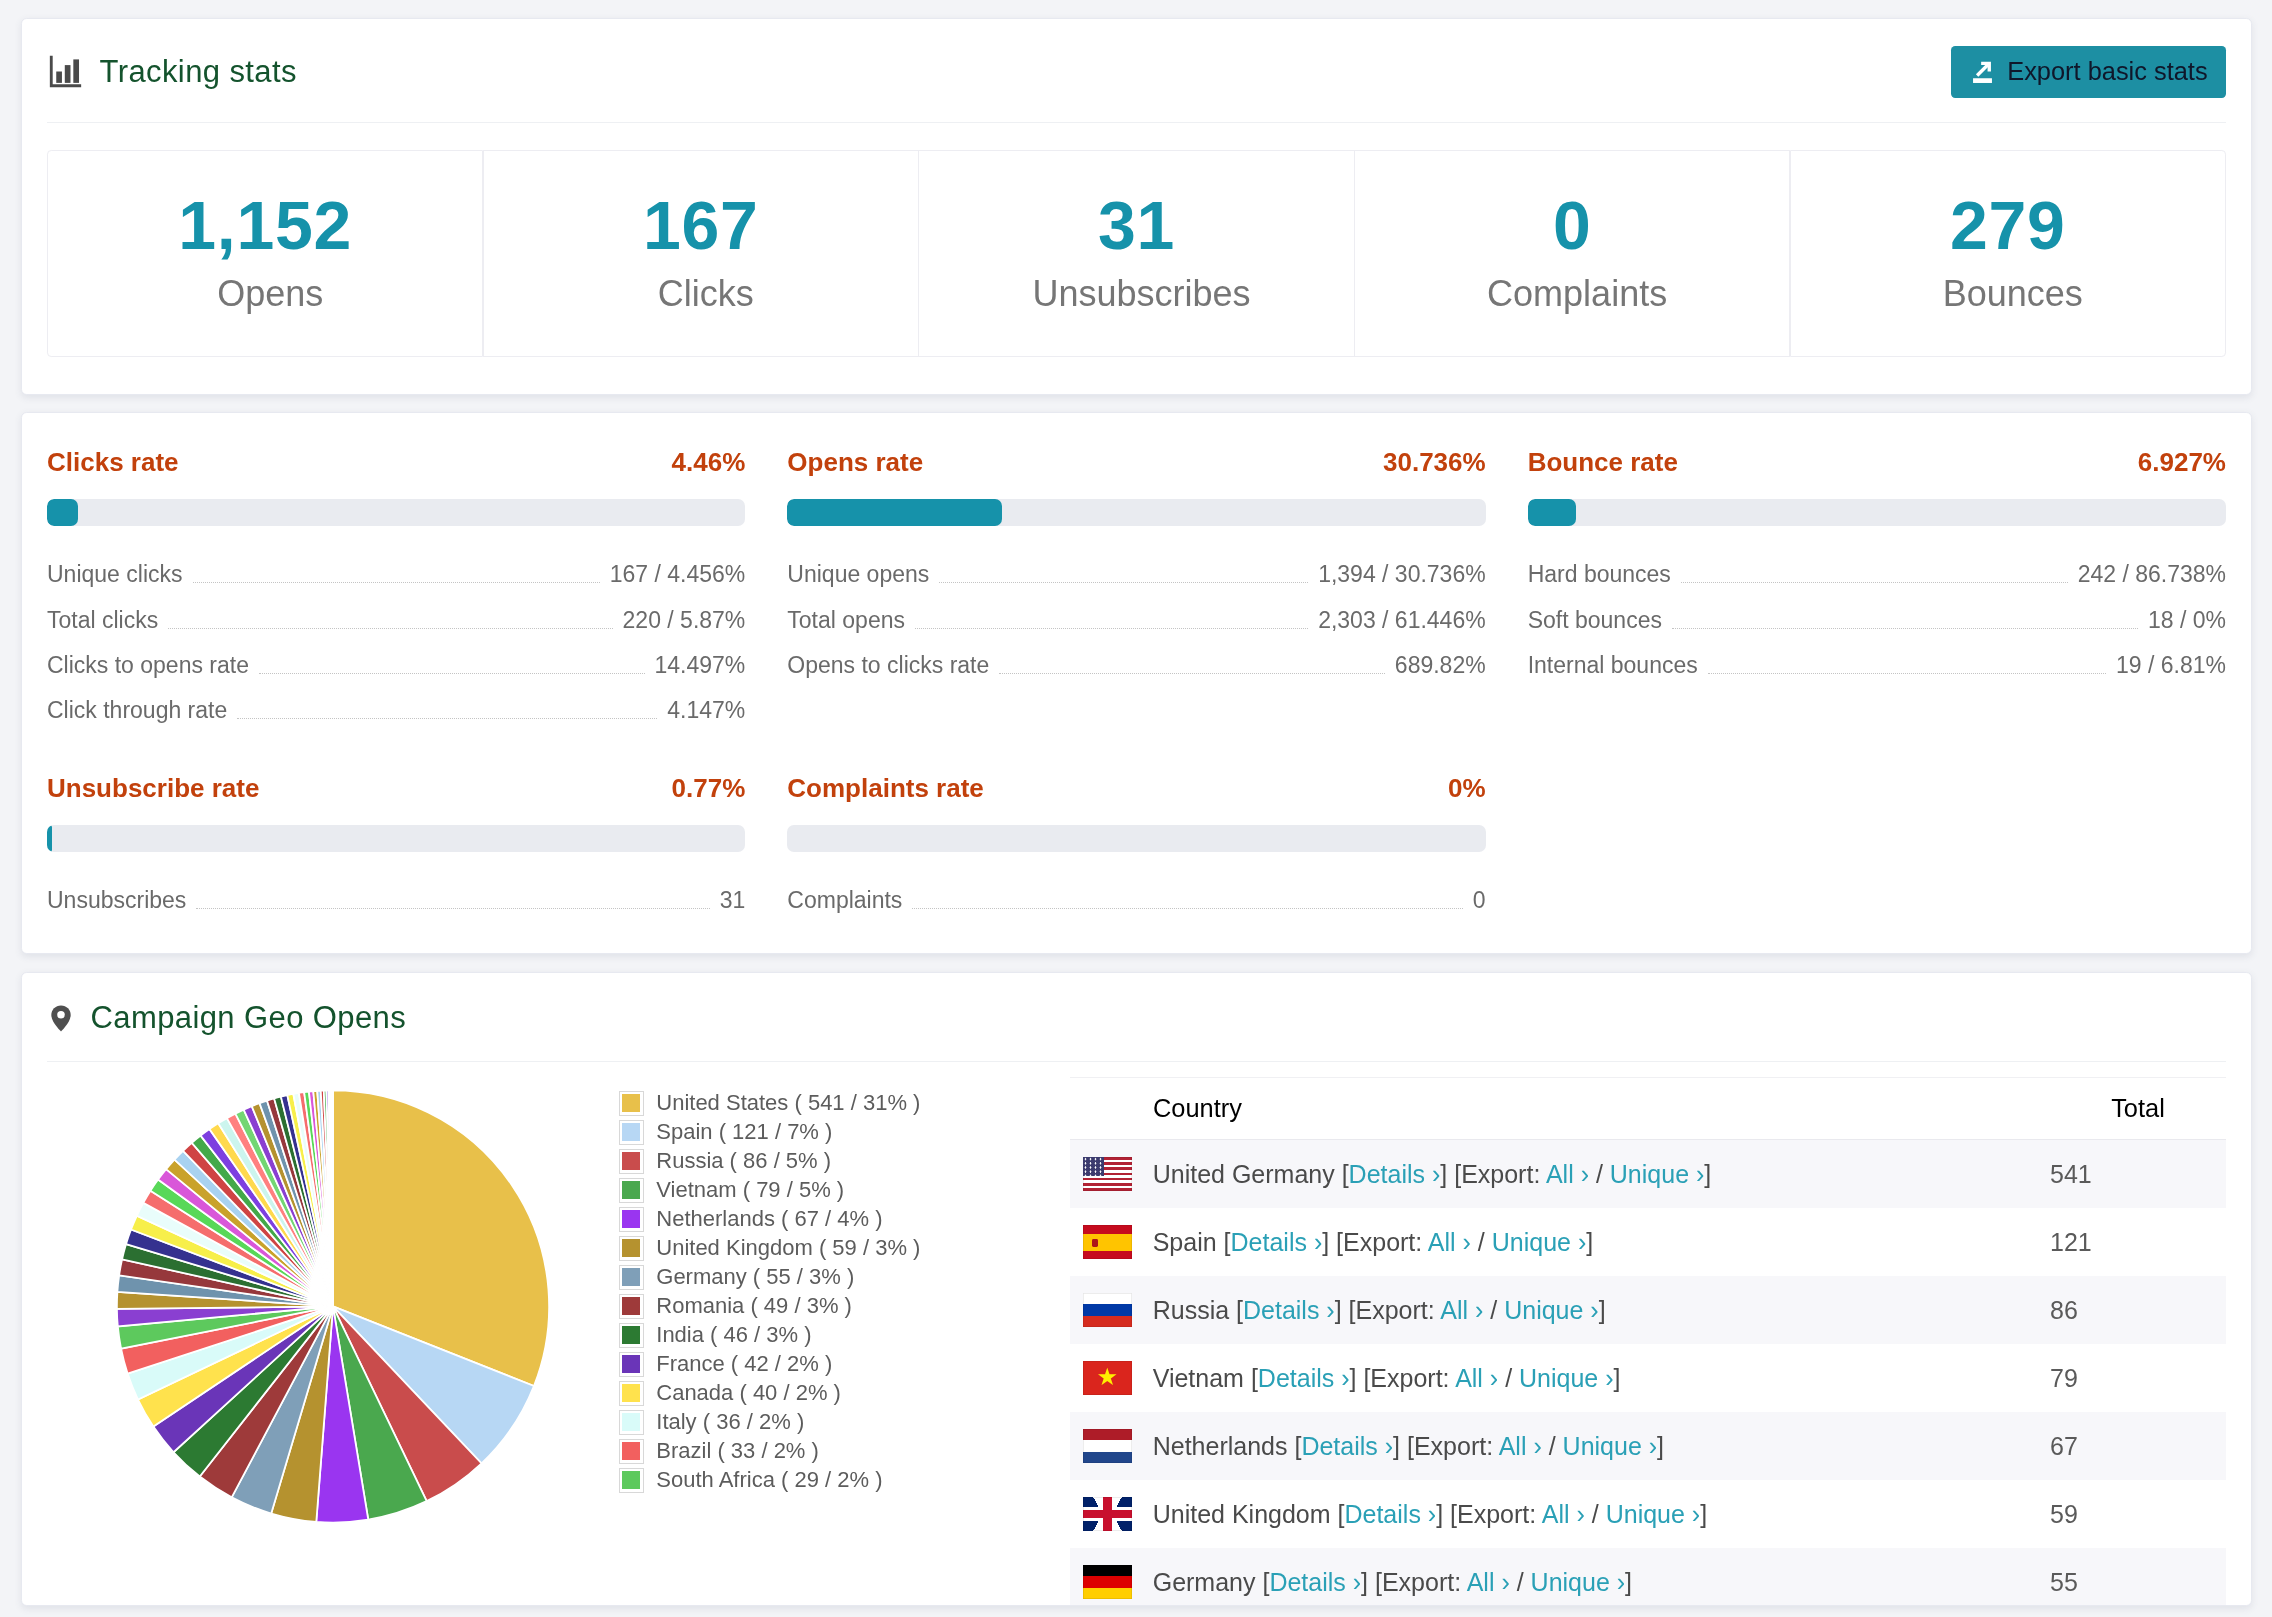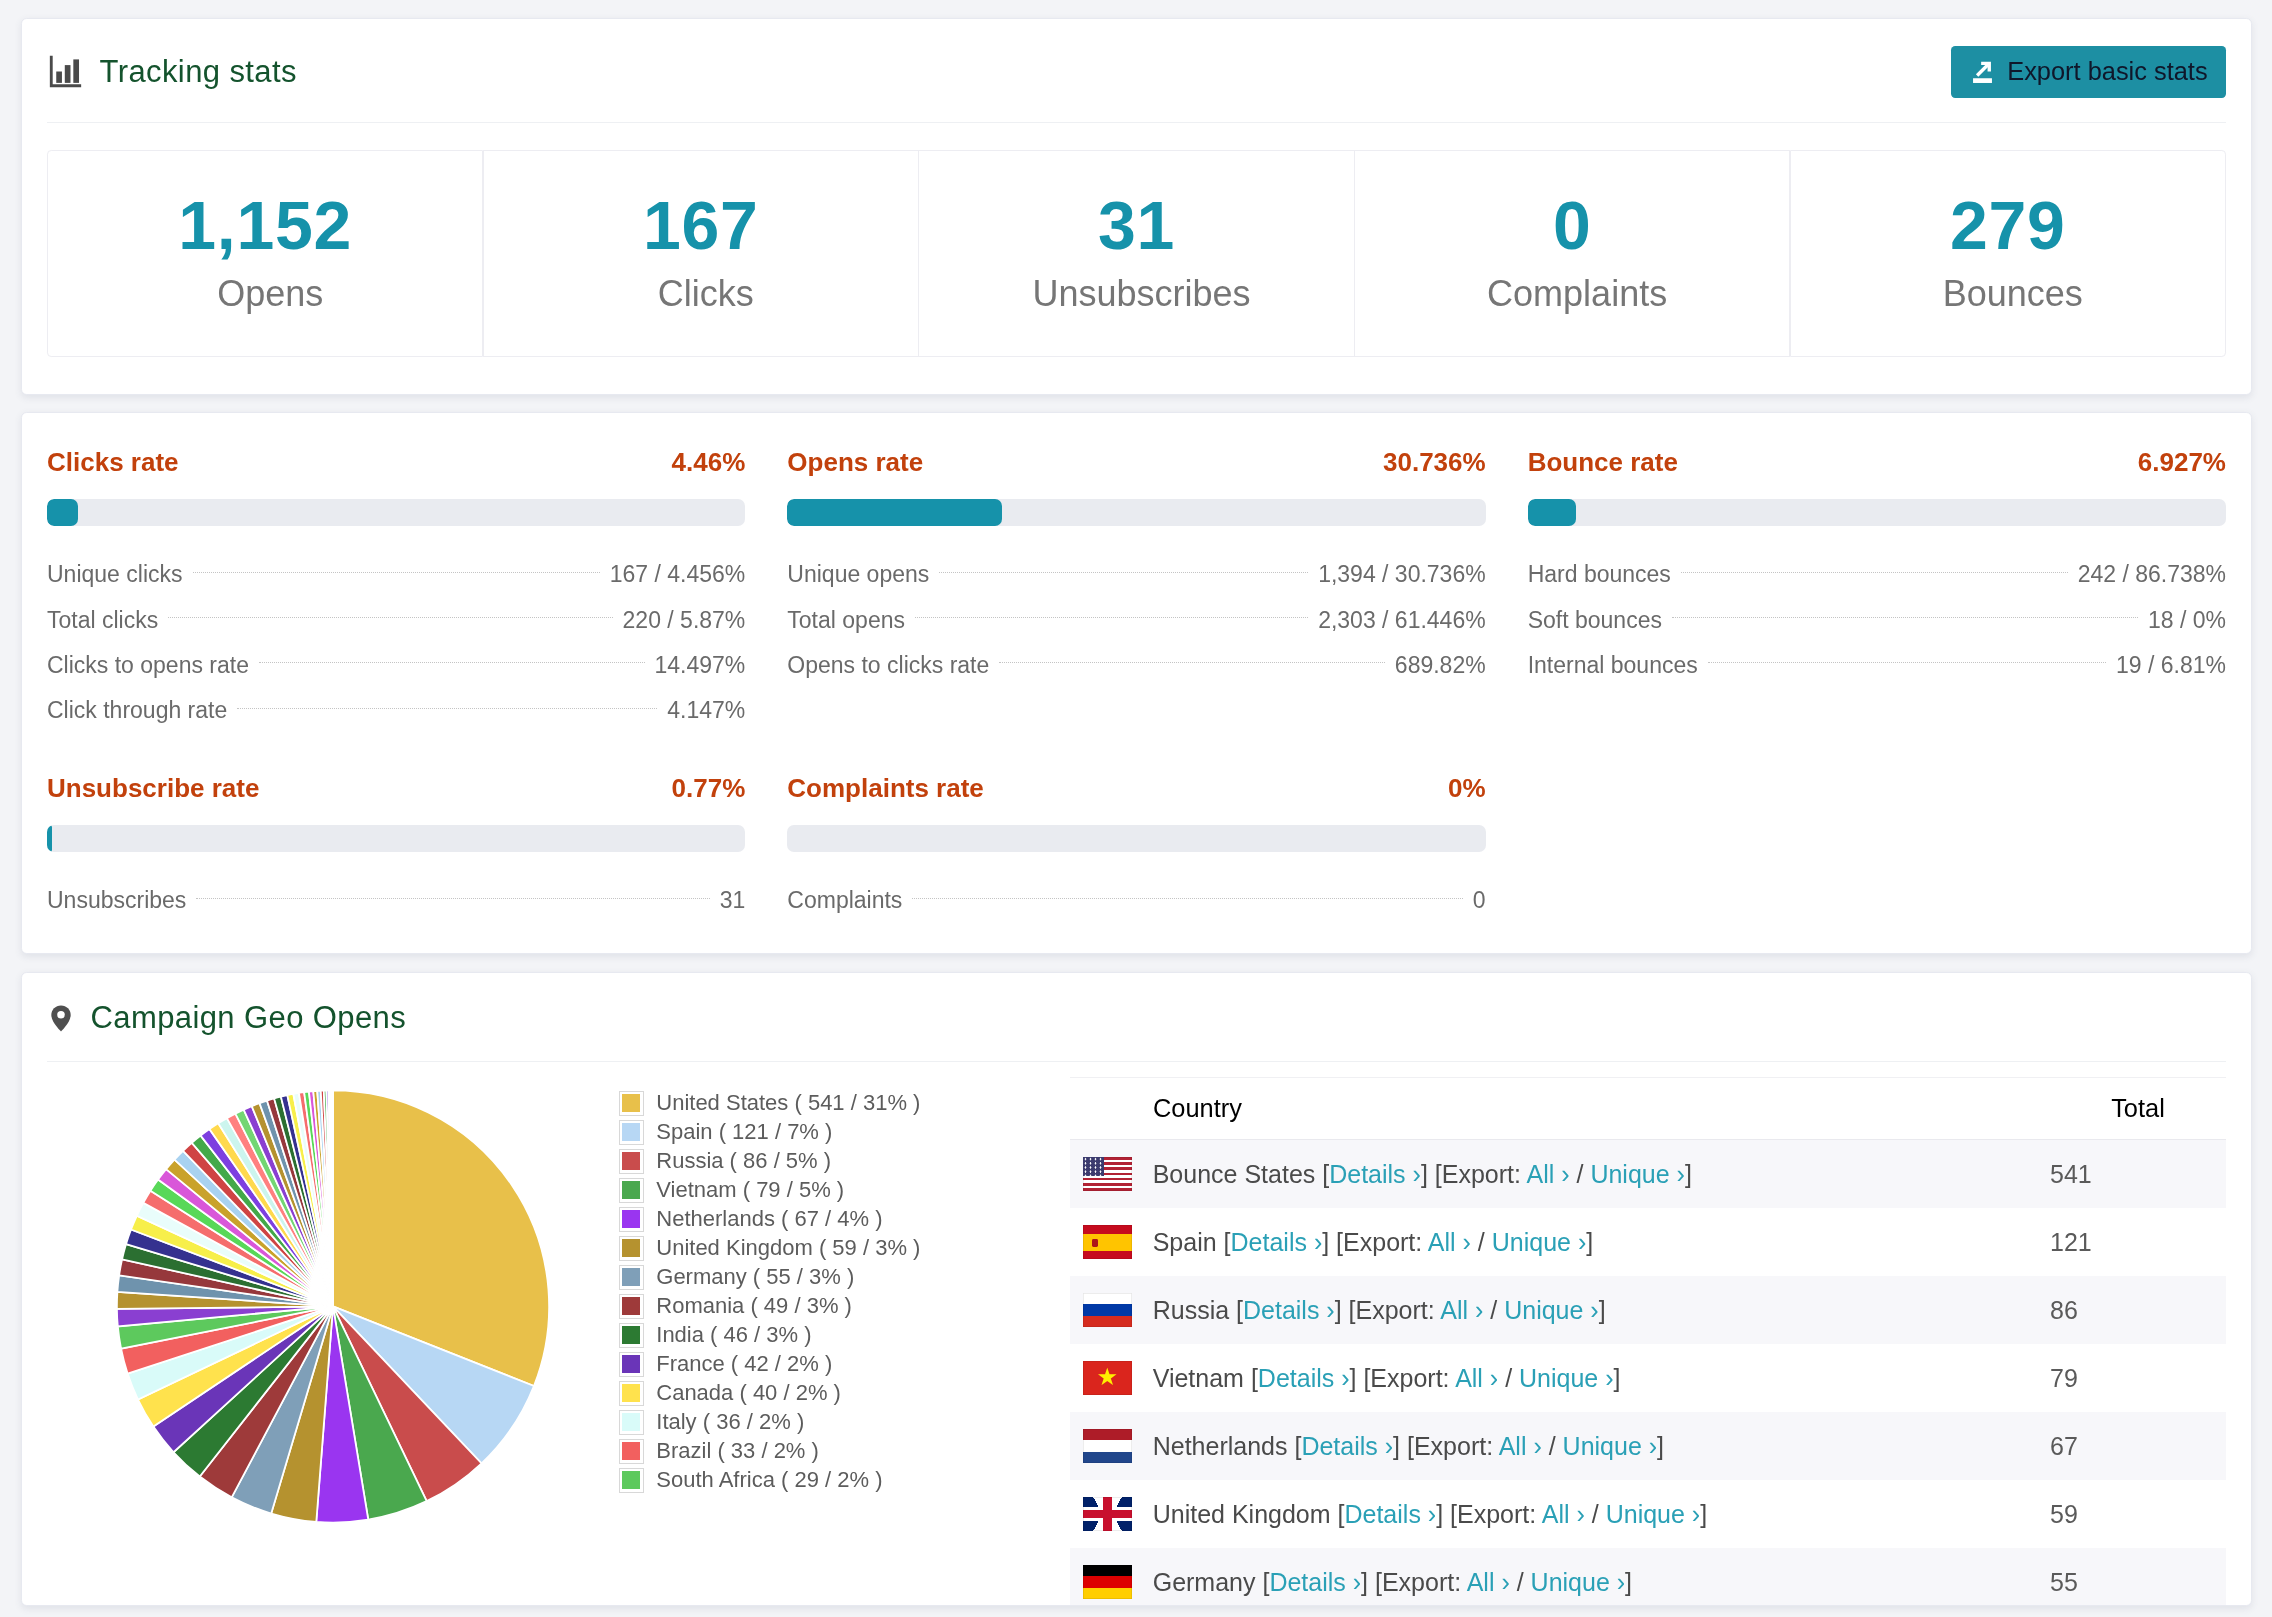--- a/index.html
+++ b/index.html
@@ -41,21 +41,21 @@
   .stat-box:first-child{margin-left:0;border-radius:4.2px 0 0 4.2px;}
   .stat-box:last-child{border-radius:0 4.2px 4.2px 0;}
   .stat-value{font-size:68px;font-weight:bold;color:#1692aa;line-height:1;margin-bottom:14px;letter-spacing:0.7px;}
   .stat-label{font-size:36px;color:#767676;margin-left:10px;}
 
   
   #rates-grid{display:grid;grid-template-columns:repeat(3,1fr);column-gap:42px;row-gap:49px;}
   .rate-head{display:flex;justify-content:space-between;align-items:baseline;font-size:26px;font-weight:bold;color:#c2410c;}
   .bar-track{height:27px;background:#e9ebf0;border-radius:7px;margin:21px 0 35px;overflow:hidden;}
   .bar-fill{height:100%;background:#1692aa;border-radius:7px;}
-  .detail-row{display:flex;align-items:center;font-size:23px;color:#6a6a6a;margin-top:18.4px;}
+  .detail-row{display:flex;align-items:flex-end;font-size:23px;color:#6a6a6a;margin-top:18.4px;}
   .detail-row .leader{flex:1;border-bottom:1.4px dotted #c4c4c4;margin:0 10px 5px;}
   .detail-row .dval{white-space:nowrap;}
 
   
   #geo-content{display:flex;align-items:flex-start;margin-top:15.5px;}
   #geo-pie-wrap{width:572px;flex:0 0 auto;display:flex;justify-content:center;padding-top:1.4px;}
   #geo-legend{width:423px;flex:0 0 auto;padding-top:11.3px;}
   .legend-item{display:flex;align-items:center;height:29px;font-size:22px;color:#5c5c5c;cursor:pointer;}
   .legend-swatch{width:18.4px;height:18.4px;border:1.4px solid #d8d8d8;background:#fff;padding:2.1px;margin-right:12.7px;flex:0 0 auto;}
   .legend-swatch span{display:block;width:100%;height:100%;}
@@ -413,21 +413,21 @@
       </div>
     <div id="geo-table">
       <div class="thead">
         <span class="th-country">Country</span>
         <span class="th-total">Total</span>
       </div>
       <div id="geo-table-body">
           <div class="trow alt">
             <div class="cell-country">
               <span class="flag us"></span>
-              <span class="country-text"><span>Bounce States [</span><a class="tlink">Details ›</a><span>] [Export: </span><a class="tlink">All ›</a><span> / </span><a class="tlink">Unique ›</a><span>]</span></span>
+              <span class="country-text"><span>United Germany [</span><a class="tlink">Details ›</a><span>] [Export: </span><a class="tlink">All ›</a><span> / </span><a class="tlink">Unique ›</a><span>]</span></span>
             </div>
             <span class="cell-total">541</span>
           </div>
           <div class="trow">
             <div class="cell-country">
               <span class="flag es"></span>
               <span class="country-text"><span>Spain [</span><a class="tlink">Details ›</a><span>] [Export: </span><a class="tlink">All ›</a><span> / </span><a class="tlink">Unique ›</a><span>]</span></span>
             </div>
             <span class="cell-total">121</span>
           </div>

